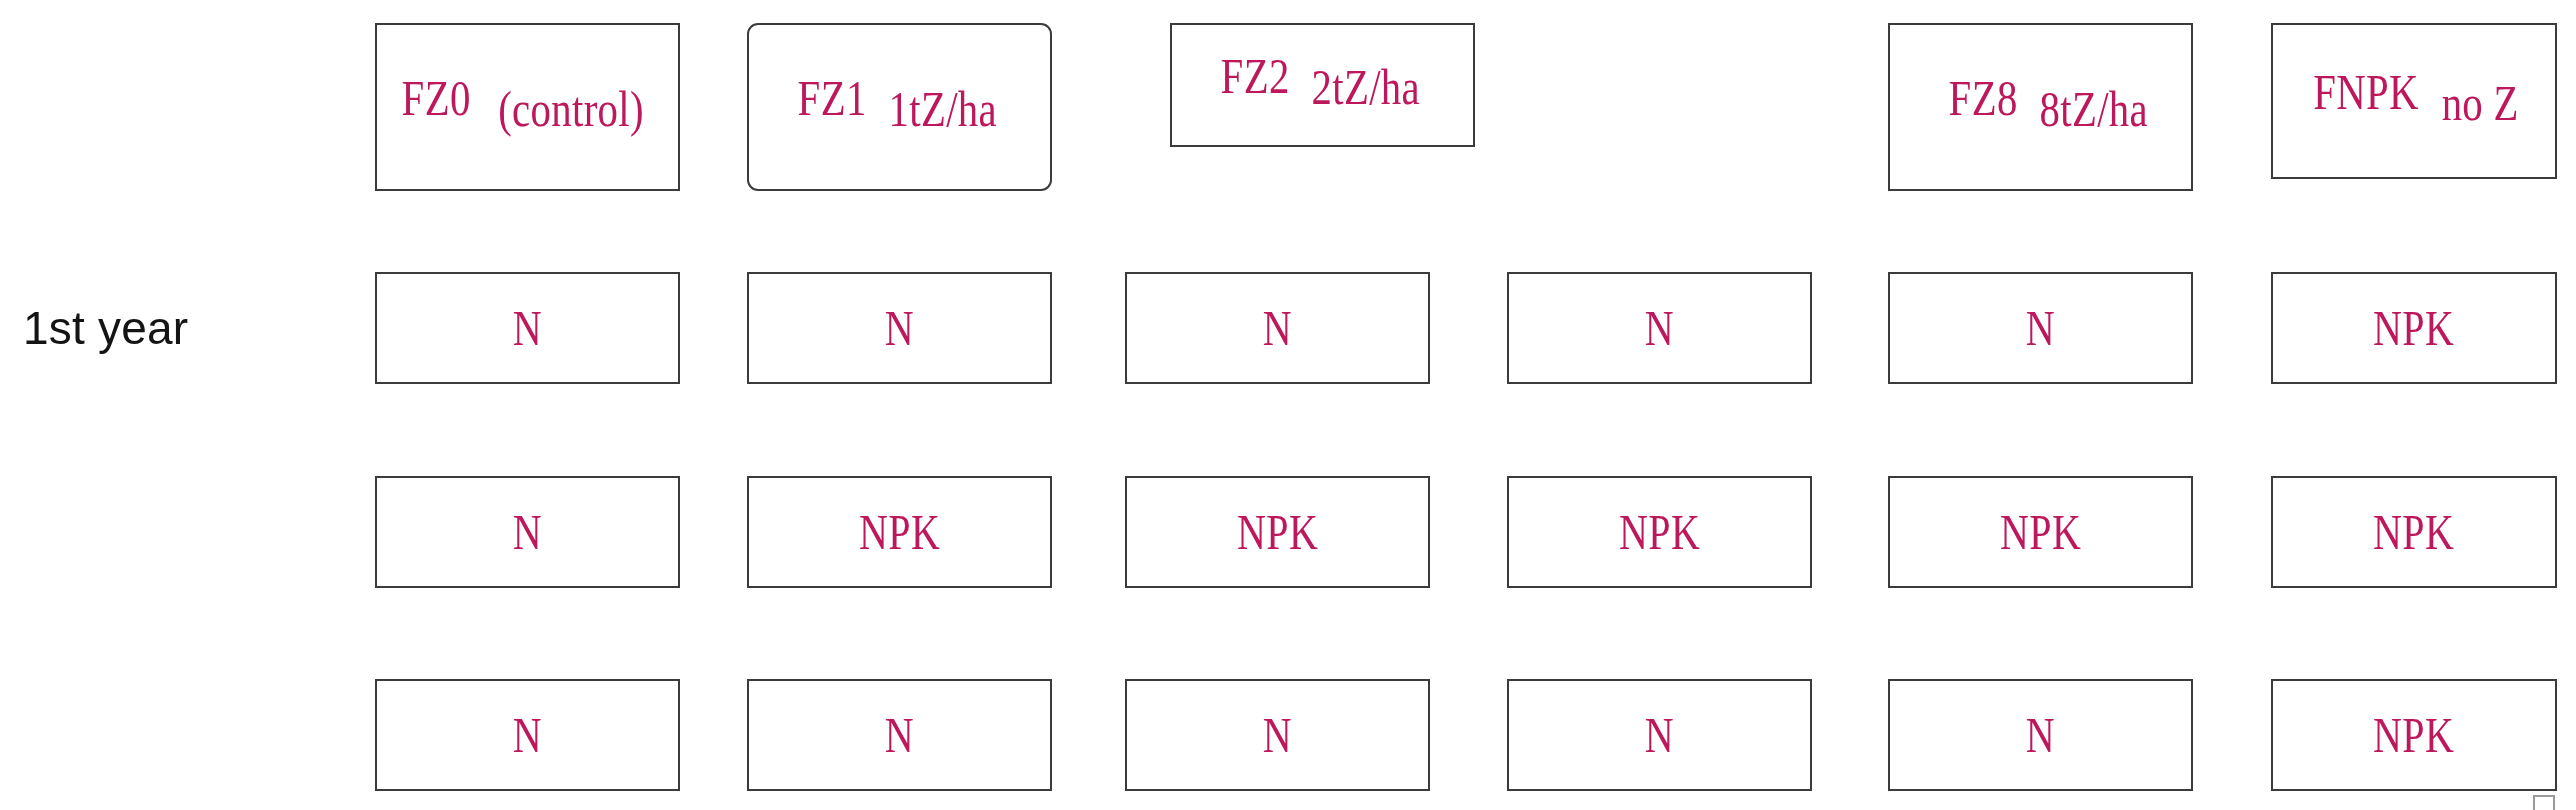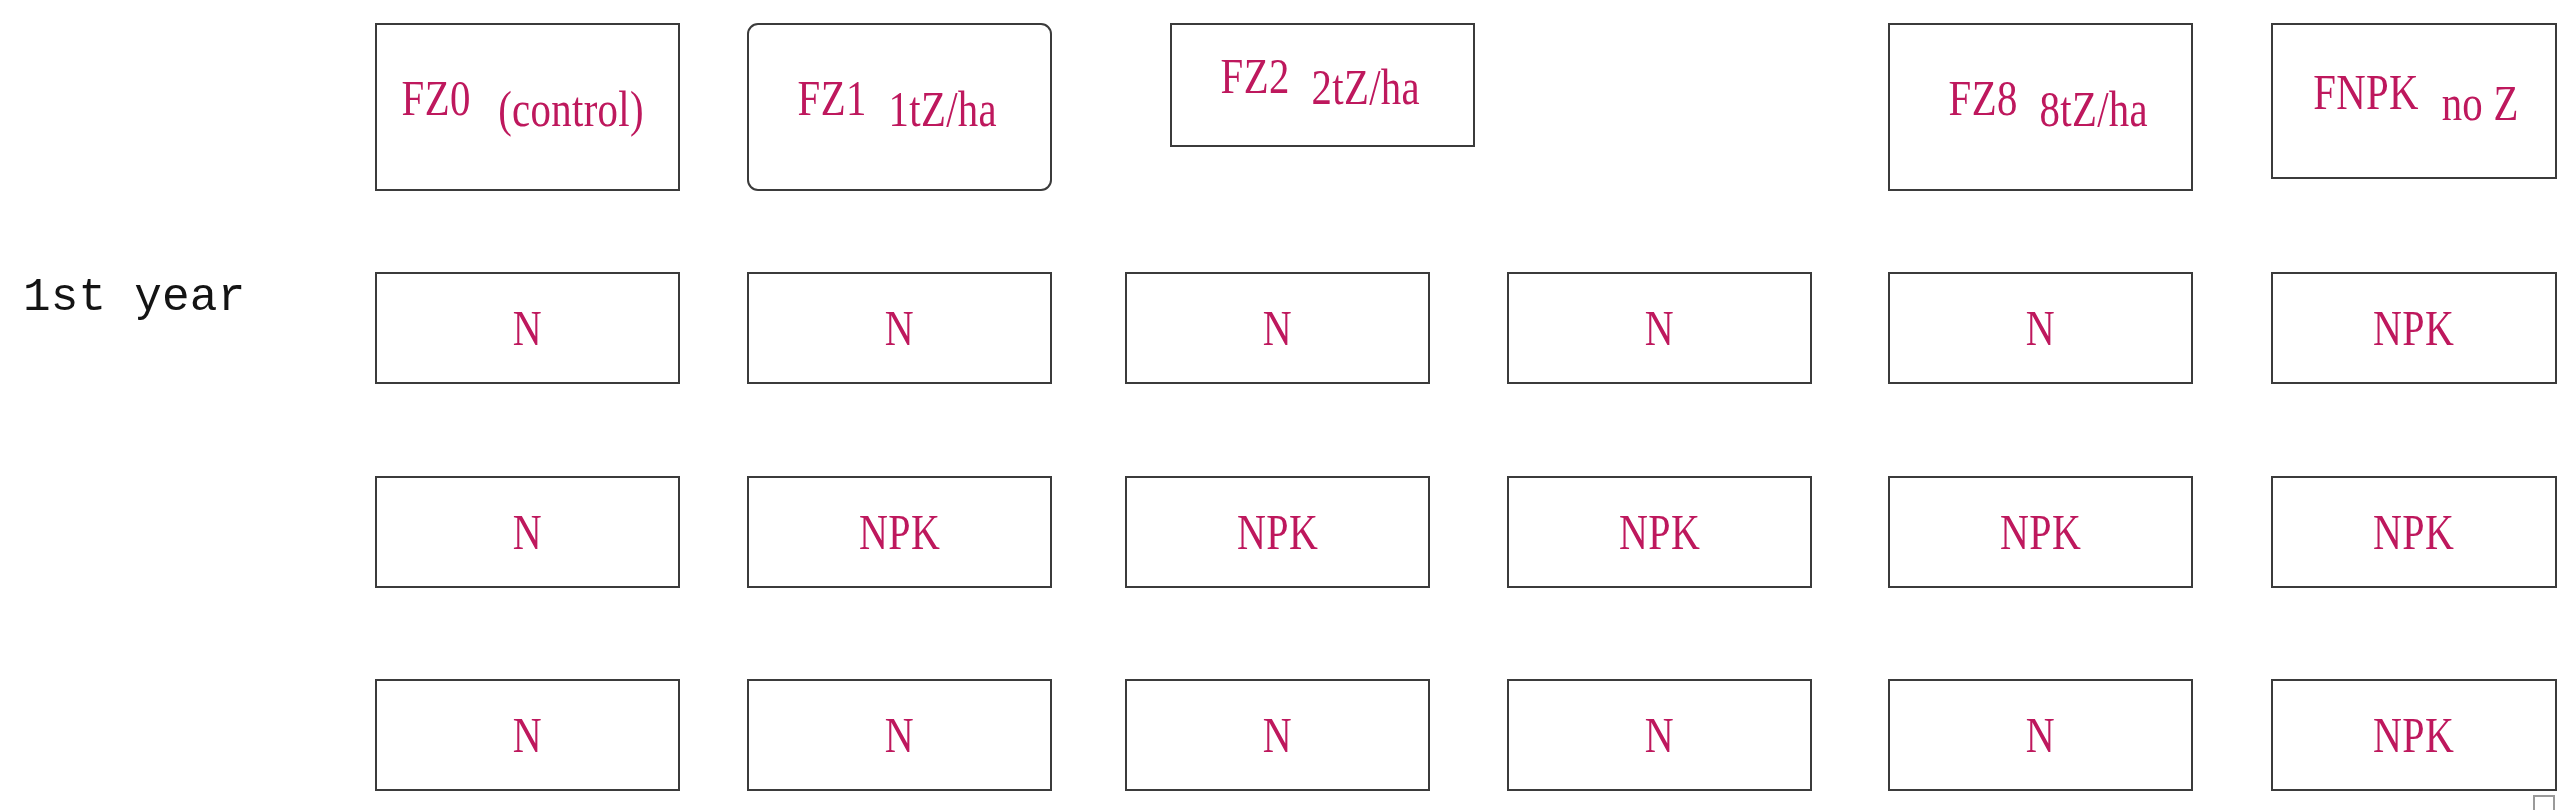--- a/index.html
+++ b/index.html
@@ -56,22 +56,23 @@
   
   .data-cell {
     font-size: 50px;
   }
 
   
   .row-label {
     position: absolute;
     box-sizing: border-box;
     display: flex;
+    align-items: center;
     justify-content: flex-start;
-    font-family: Liberation Mono, monospace;
+    font-family: Liberation Sans, sans-serif;
     font-size: 46px;
     color: #141414;
     white-space: nowrap;
     letter-spacing: 0.2px;
   }
 
   
   .handle {
     position: absolute;
     width: 21.5px;

